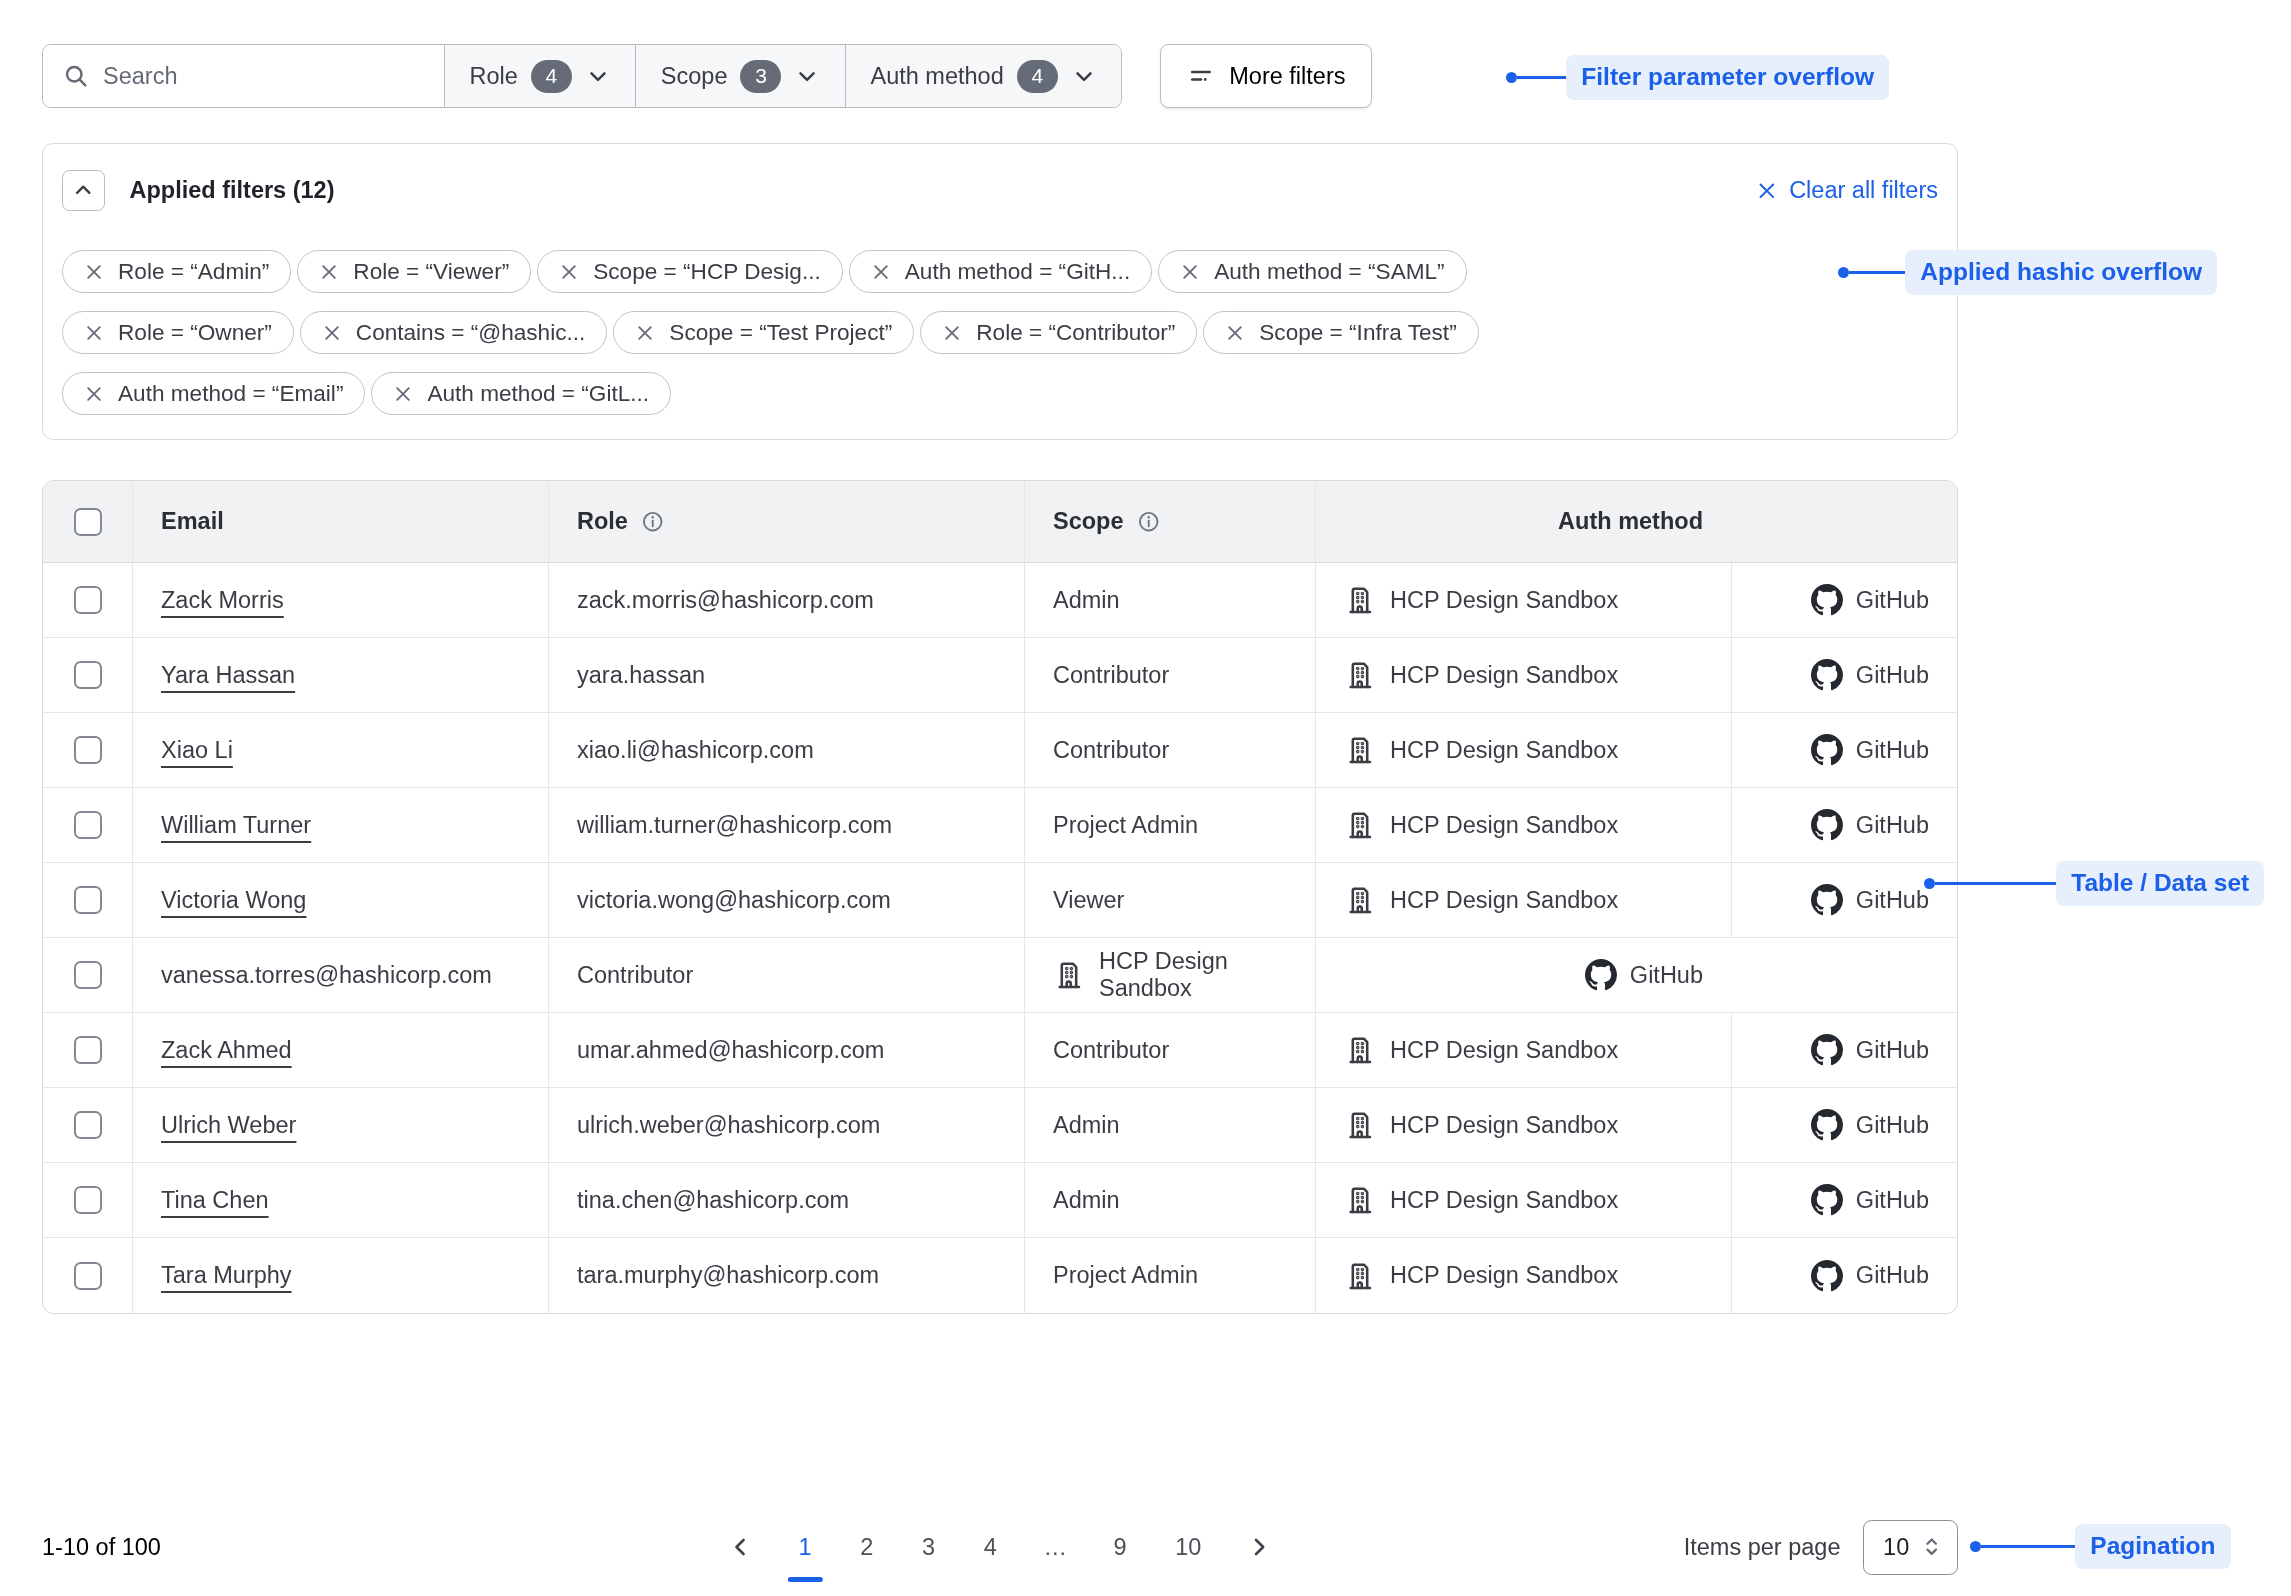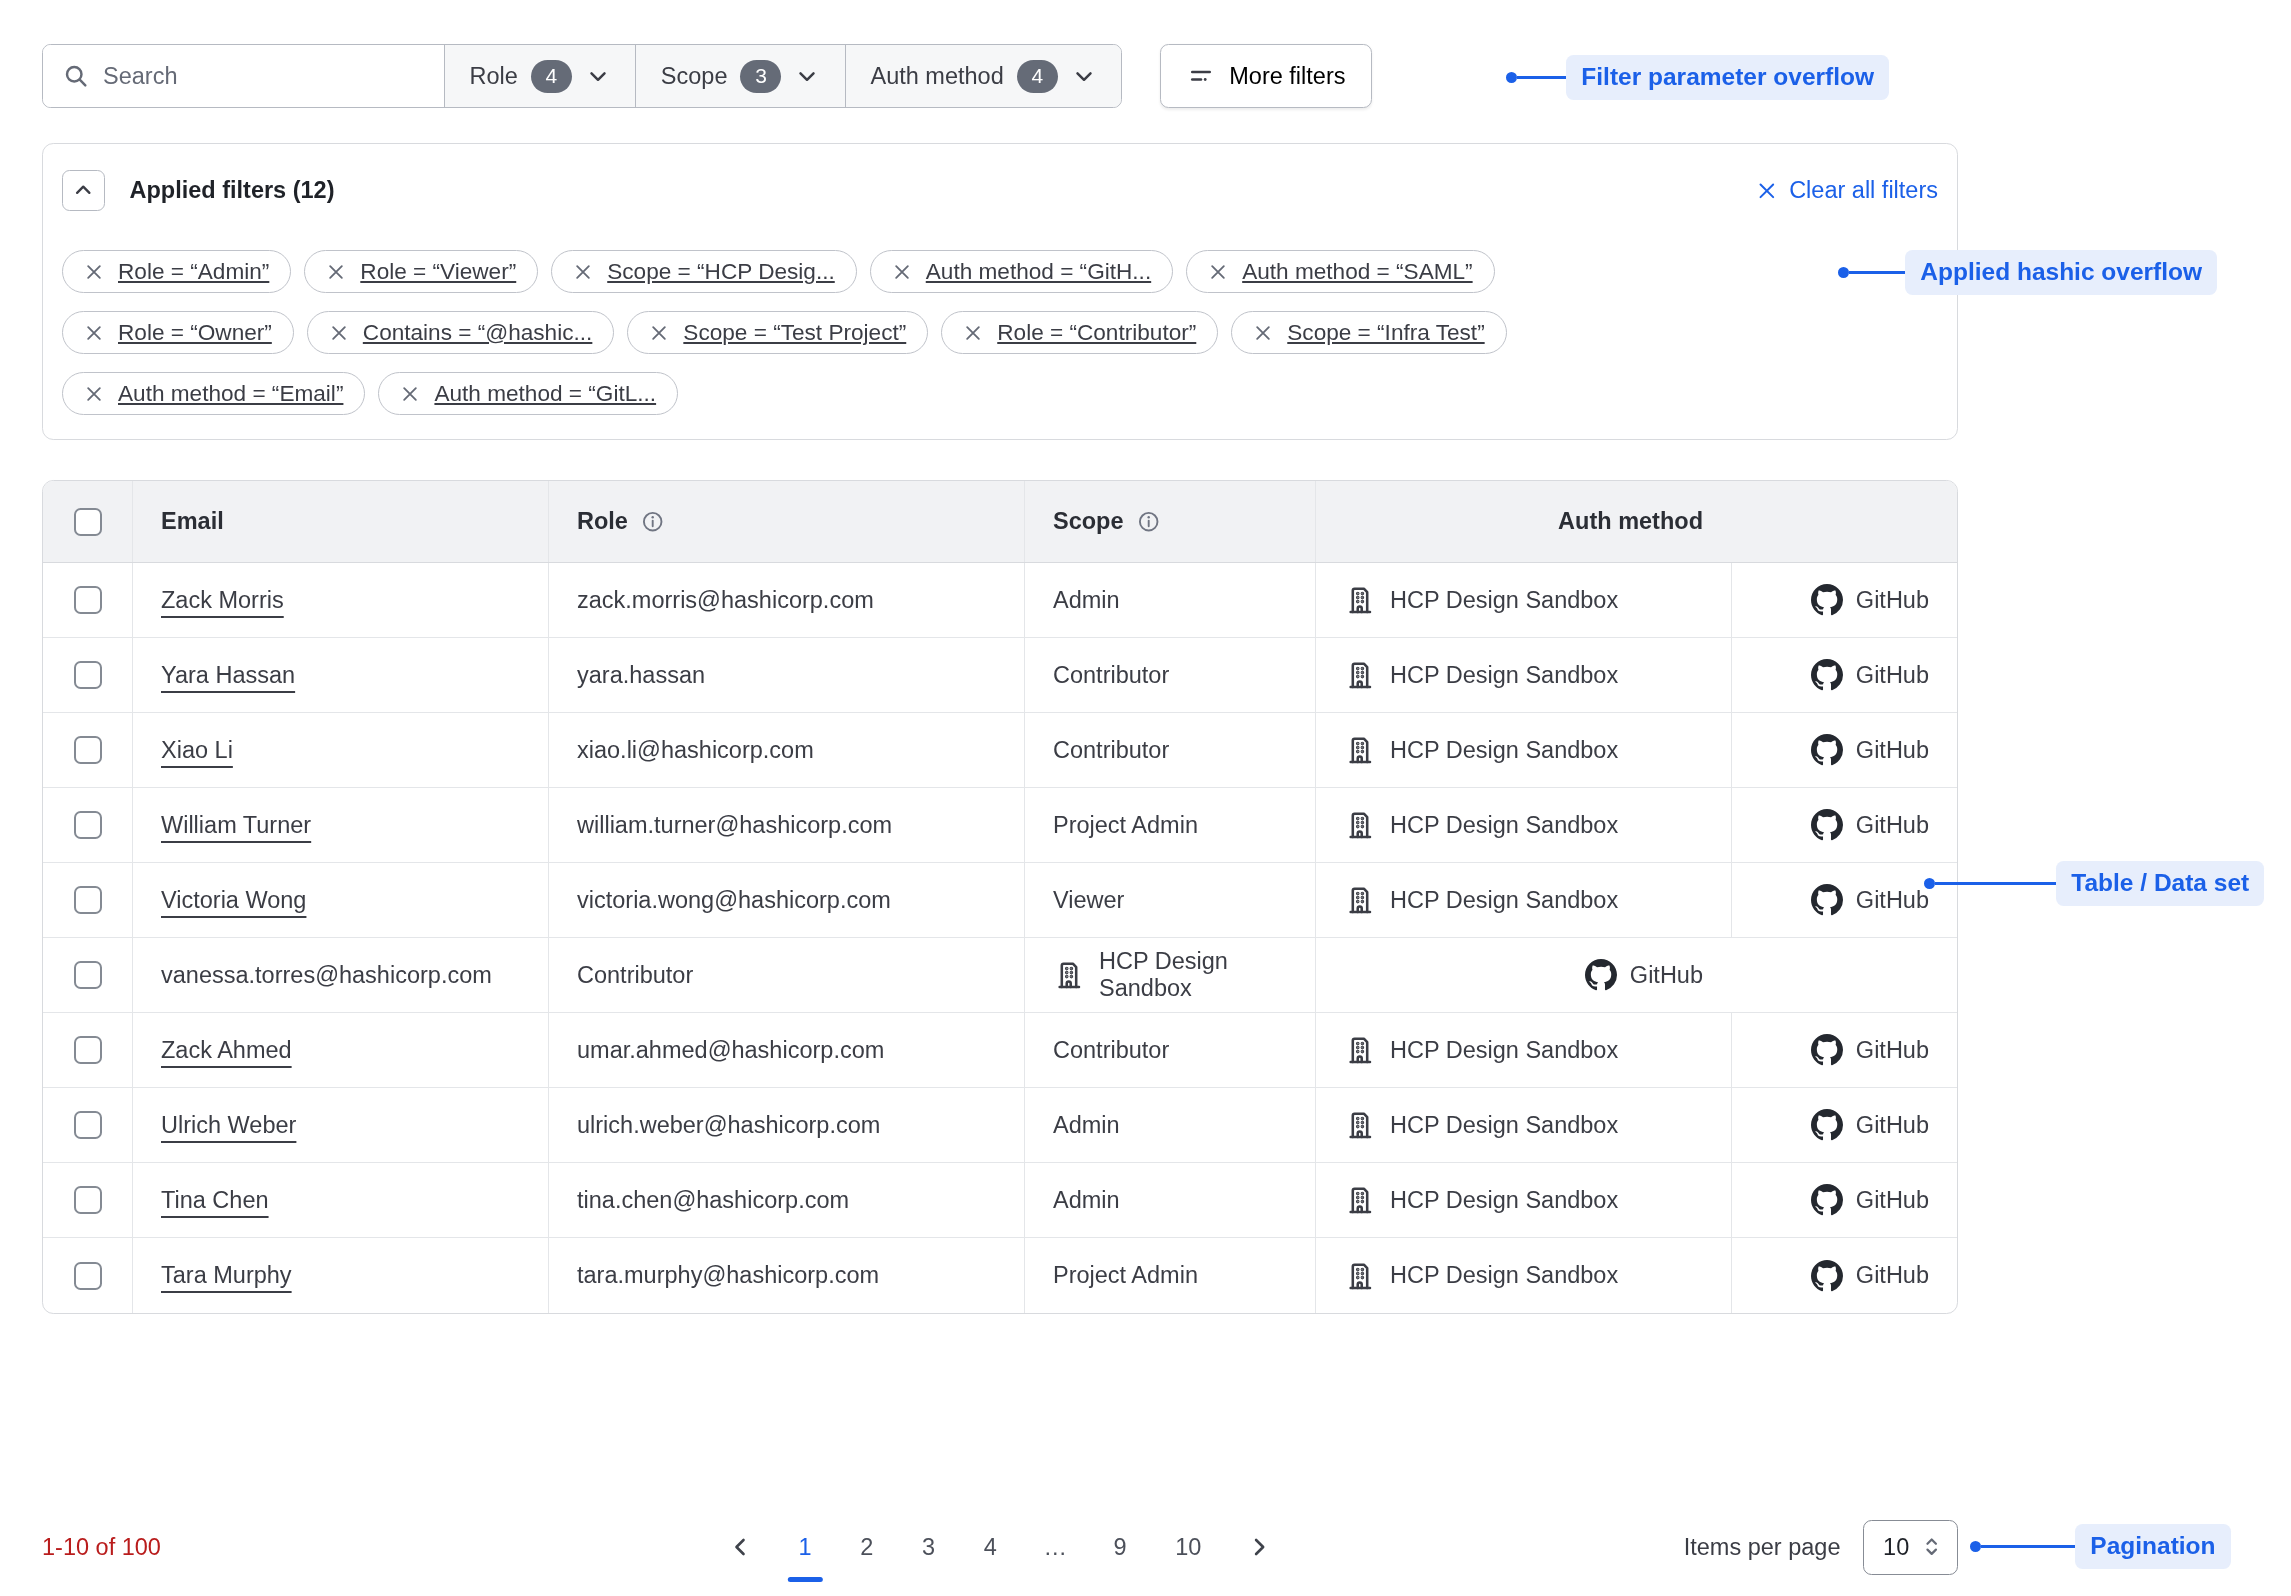--- a/index.html
+++ b/index.html
@@ -20,40 +20,40 @@
   .more-filters { margin-left:38px; display:flex; align-items:center; gap:14px; padding:0 26px; background:#ffffff;
     border:1.9px solid #b6bac2; border-radius:8.5px; box-shadow:0 1.9px 2.8px rgba(20,22,28,.08); font-size:23.5px; font-weight:500; cursor:pointer; }
 
   
   .panel { position:absolute; left:42px; top:143px; width:1916px; height:297px; border:1.9px solid #d8dade; border-radius:11.3px; background:#fff; padding:26px 19px 24.5px 19px; }
   .panel-head { display:flex; align-items:center; height:41px; }
   .toggle-btn { width:43px; height:41px; border:1.9px solid #b6bac2; border-radius:7.5px; background:#fff; display:flex; align-items:center; justify-content:center; cursor:pointer; }
   .panel-title { margin-left:24.5px; font-size:23.5px; font-weight:700; color:#1f2228; }
   .clear-all { margin-left:auto; display:flex; align-items:center; gap:11.3px; font-size:23.5px; font-weight:500; color:var(--blue); cursor:pointer; }
   .chips { margin-top:39px; display:flex; flex-direction:column; gap:18px; }
-  .chip-row { display:flex; gap:13px;text-decoration:underline; }
+  .chip-row { display:flex; gap:6px; }
   .chip { display:flex; align-items:center; gap:14px; height:43px; padding:0 21px; border:1.9px solid #c0c3ca; border-radius:22.6px; background:#fff; font-size:22.6px; color:#3b3d45; white-space:nowrap; cursor:pointer; }
 
   
   .tbl { position:absolute; left:42px; top:480px; width:1916px; border:1.9px solid #d8dade; border-radius:11.3px; overflow:hidden; background:#fff; }
   .t-row { display:grid; grid-template-columns:89px 416px 476px 291px 416px 1fr; align-items:stretch; }
   .t-head { background:#f1f2f4; height:82px; border-bottom:1.9px solid #d8dade; }
   .t-body-row { height:75px; border-bottom:1.9px solid #e4e6e9; }
   .t-body-row:last-child { border-bottom:none; }
   .cell { display:flex; align-items:center; padding-left:28px; border-left:1.9px solid #e4e6e9; font-size:23.5px; color:#3b3d45; min-width:0; }
   .cell:first-child { border-left:none; justify-content:center; padding-left:0; }
   .t-head .cell { font-weight:600; color:#2b2e35; gap:12.2px; }
   .cell.auth { justify-content:flex-end; padding-right:28px; gap:13px; }
   .checkbox { width:28px; height:28px; border:2.4px solid #848a93; border-radius:6.6px; background:#fff; cursor:pointer; }
   .name-link { color:#3b3d45; font-size:23.5px; text-decoration:underline; text-decoration-thickness:1.9px; text-underline-offset:7.5px; cursor:pointer; }
   .scope-cell { gap:14px; }
 
   
   .footer { position:absolute; left:42px; top:1514px; width:1916px; height:66px; display:flex; align-items:center; }
-  .range { font-size:23.5px; color:#b91c1c; }
+  .range { font-size:23.5px; color:#000000; }
   .pager { position:absolute; left:50%; transform:translateX(-50%); display:flex; align-items:center; gap:41px; }
   .pg-btn { background:none; border:none; cursor:pointer; display:flex; align-items:center; }
   .page-num { font-size:23.5px; color:#4c505a; background:none; border:none; cursor:pointer; position:relative; font-family:inherit; padding:0 3.8px; }
   .page-num.active { color:var(--blue); }
   .page-num.active::after { content:""; position:absolute; left:-7.5px; right:-7.5px; bottom:-21px; height:4.7px; border-radius:2.8px; background:var(--blue); }
   .page-ellipsis { font-size:23.5px; color:#4c505a; padding:0 1.9px; }
   .perpage { margin-left:auto; display:flex; align-items:center; gap:22.6px; }
   .perpage-label { font-size:23.5px; color:#3b3d45; }
   .select-box { display:flex; align-items:center; gap:9.4px; height:55px; padding:0 13px 0 19px; border:1.9px solid #878c95; border-radius:8.5px; background:#fff; font-size:23.5px; color:#1f2228; cursor:pointer; }
 

